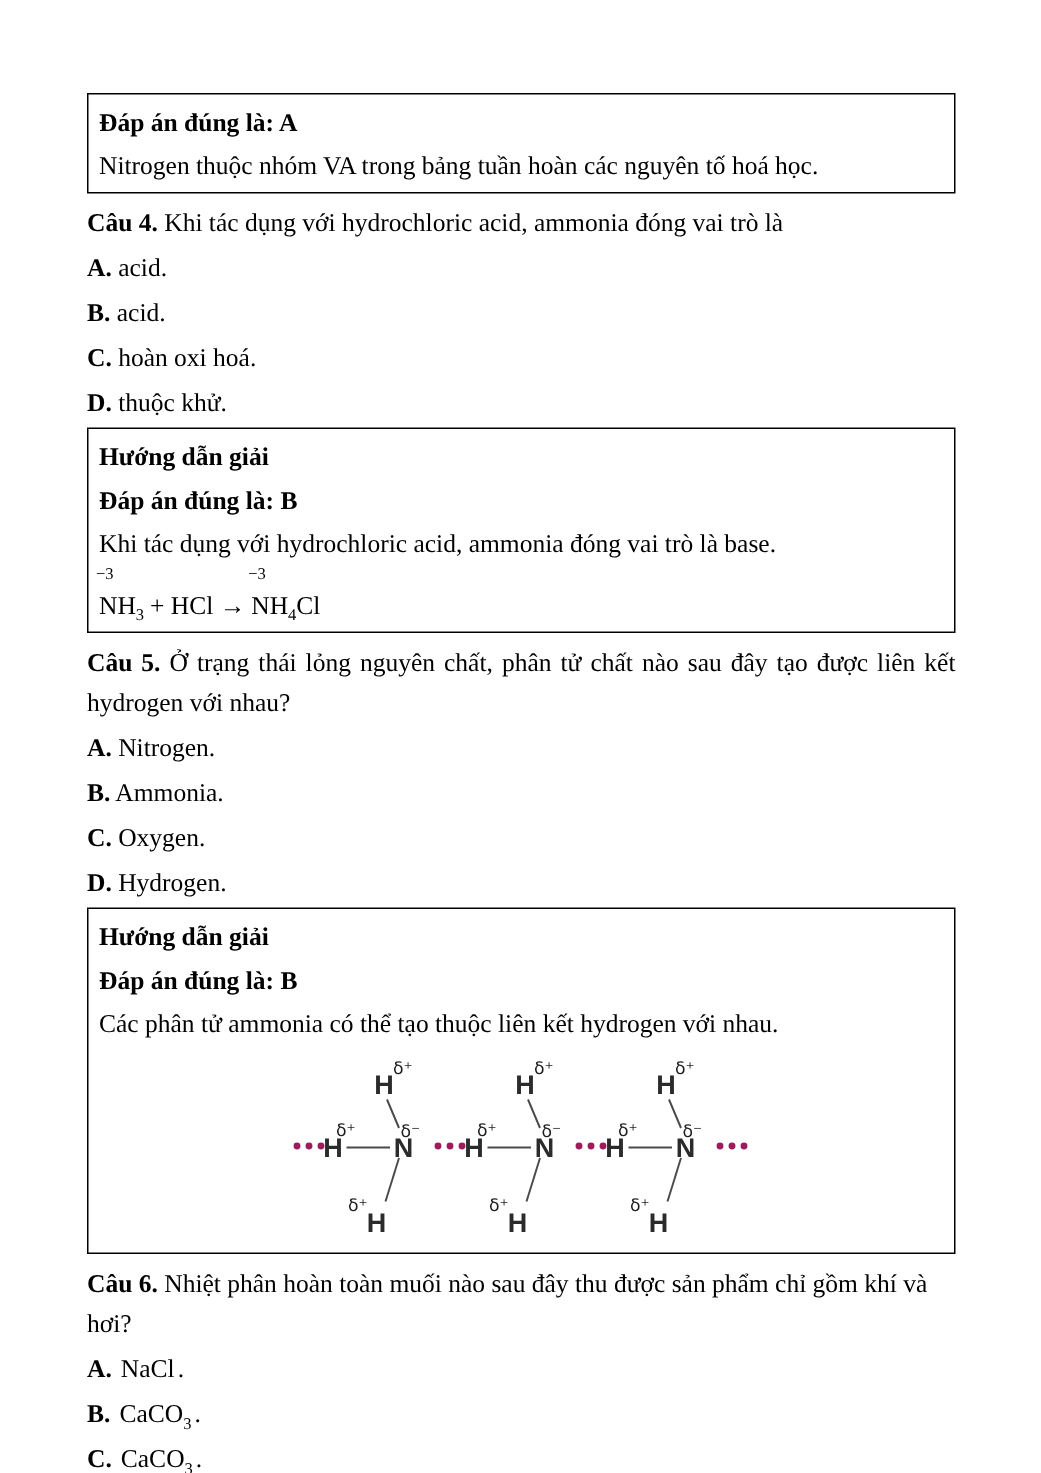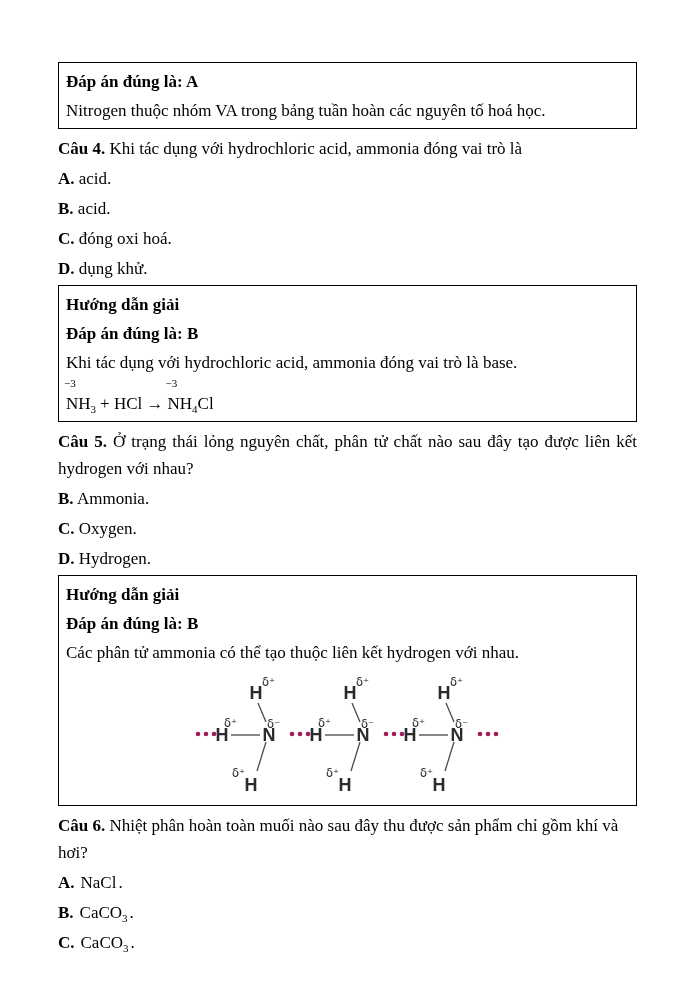--- a/index.html
+++ b/index.html
@@ -40,31 +40,32 @@
 <div class="page">
 
   <div class="box">
     <p class="line b">Đáp án đúng là: A</p>
     <p class="line">Nitrogen thuộc nhóm VA trong bảng tuần hoàn các nguyên tố hoá học.</p>
   </div>
 
   <p class="line"><span class="b">Câu 4.</span> <span>Khi tác dụng với hydrochloric acid, ammonia đóng vai trò là</span></p>
   <p class="line"><span class="b">A.</span> <span>acid.</span></p>
   <p class="line"><span class="b">B.</span> <span>acid.</span></p>
-  <p class="line"><span class="b">C.</span> <span>đóng oxi hoá.</span></p>
-  <p class="line"><span class="b">D.</span> <span>dụng khử.</span></p>
+  <p class="line"><span class="b">C.</span> <span>hoàn oxi hoá.</span></p>
+  <p class="line"><span class="b">D.</span> <span>thuộc khử.</span></p>
 
   <div class="box">
     <p class="line b">Hướng dẫn giải</p>
     <p class="line b">Đáp án đúng là: B</p>
     <p class="line">Khi tác dụng với hydrochloric acid, ammonia đóng vai trò là base.</p>
     <p class="line eq-line"><span class="oxgrp"><span class="ox">−3</span><span>N</span></span><span>H</span><sub>3</sub><span class="mid">+ HCl →</span><span class="oxgrp"><span class="ox">−3</span><span>N</span></span><span>H</span><sub>4</sub><span>Cl</span></p>
   </div>
 
   <p class="line justify"><span class="b">Câu 5.</span> <span>Ở trạng thái lỏng nguyên chất, phân tử chất nào sau đây tạo được liên kết hydrogen với nhau?</span></p>
+  <p class="line"><span class="b">A.</span> <span>Nitrogen.</span></p>
   <p class="line"><span class="b">B.</span> <span>Ammonia.</span></p>
   <p class="line"><span class="b">C.</span> <span>Oxygen.</span></p>
   <p class="line"><span class="b">D.</span> <span>Hydrogen.</span></p>
 
   <div class="box">
     <p class="line b">Hướng dẫn giải</p>
     <p class="line b">Đáp án đúng là: B</p>
     <p class="line">Các phân tử ammonia có thể tạo thuộc liên kết hydrogen với nhau.</p>
     <div class="diagram-wrap">
       <svg width="312" height="126" viewBox="0 0 312 126">

